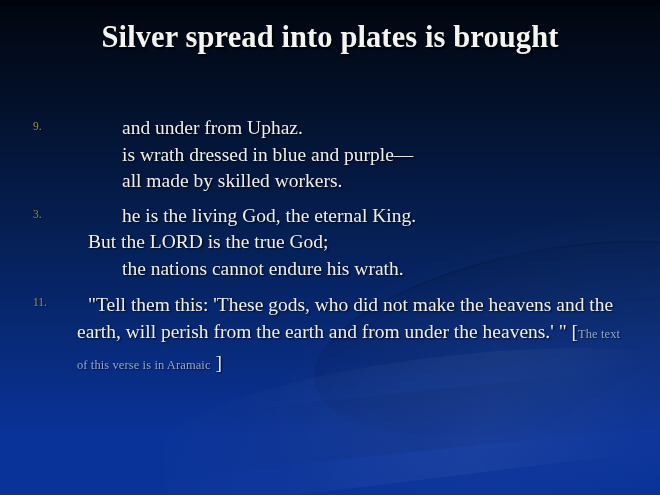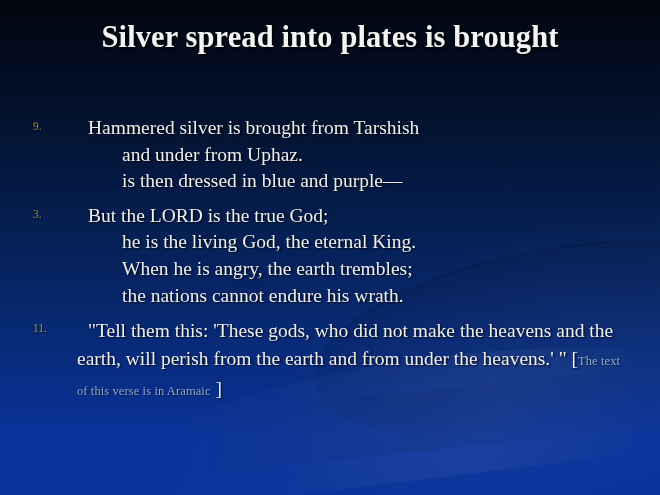--- a/index.html
+++ b/index.html
@@ -182,32 +182,31 @@
 
   <div class="title">
     <span class="title-line">Silver spread into plates is brought</span>
   </div>
 
   <div class="body">
 
     <div class="verse">
       <span class="verse-num">9.</span>
       <span class="verse-lines">
-        <span class="ln">Hammered silver is brought from Tarshish</span>
         <span class="ln ind">and under from Uphaz.</span>
-        <span class="ln ind">is then dressed in blue and purple—</span>
+        <span class="ln ind">is wrath dressed in blue and purple—</span>
+        <span class="ln ind">all made by skilled workers.</span>
       </span>
     </div>
 
     <div class="verse">
       <span class="verse-num">3.</span>
       <span class="verse-lines">
+        <span class="ln ind">he is the living God, the eternal King.</span>
         <span class="ln">But the LORD is the true God;</span>
-        <span class="ln ind">he is the living God, the eternal King.</span>
-        <span class="ln ind">When he is angry, the earth trembles;</span>
         <span class="ln ind">the nations cannot endure his wrath.</span>
       </span>
     </div>
 
     <div class="verse">
       <span class="verse-num">11.</span>
       <span class="verse-prose"><span>"Tell them this: 'These gods, who did not make the heavens and the earth, will perish from the earth and from under the heavens.' " </span><span class="bracket">[</span><span class="aramaic-note">The text of this verse is in Aramaic</span><span class="bracket"> ]</span></span>
     </div>
 
   </div>

